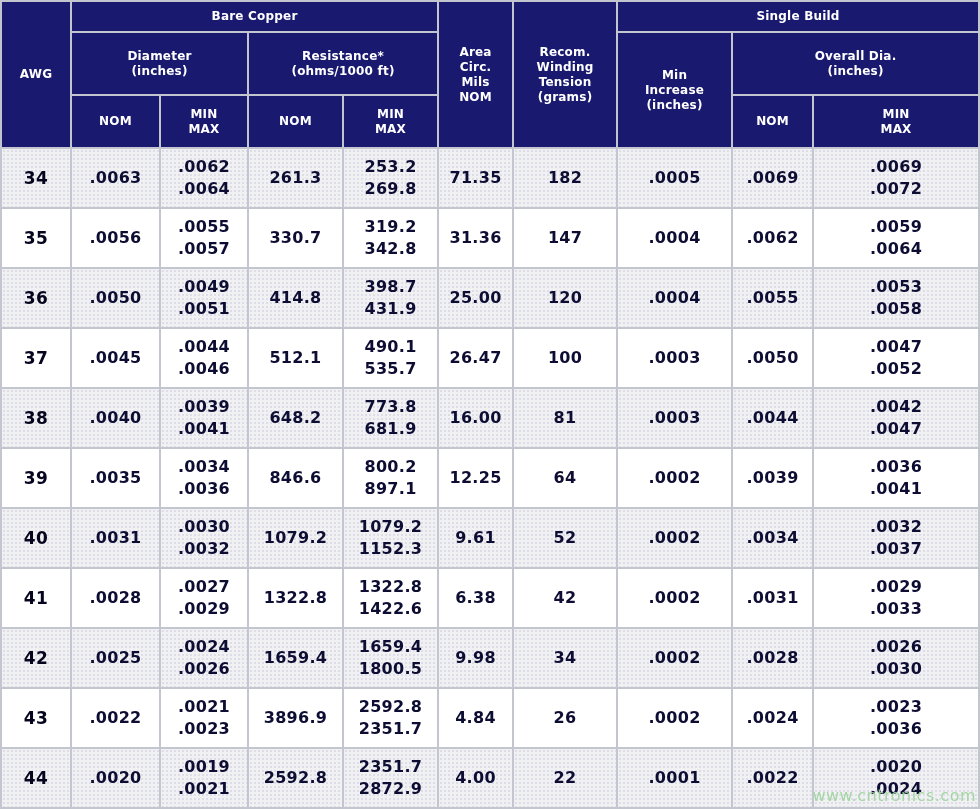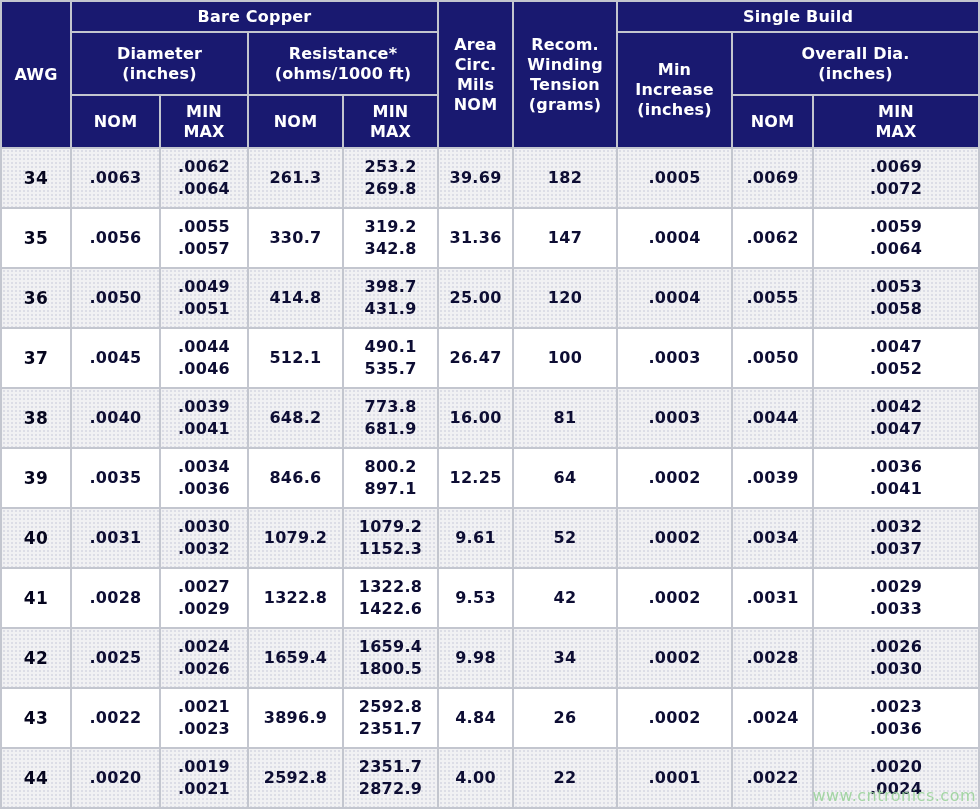--- a/index.html
+++ b/index.html
@@ -37,21 +37,21 @@
     border: 2px solid var(--grid_line);
     text-align: center;
     vertical-align: middle;
     white-space: pre-line;
     font-weight: bold;
     overflow: hidden;
   }
   table.wire-table th {
     background: var(--header_bg);
     color: var(--header_text);
-    font-size: 16px;
+    font-size: 12px;
     line-height: 1.25;
     letter-spacing: 0.2px;
   }
   tr.h1 { height: 31px; }
   tr.h2 { height: 63px; }
   tr.h3 { height: 53px; }
   th.awg-head { font-size: 17px; }
   th.small-head { font-size: 15px; }
   table.wire-table td {
     color: var(--data_text);
@@ -135,21 +135,21 @@
     </thead>
     <tbody>
         <tr class="shaded">
           <td class="awg">34</td>
           <td>.0063</td>
           <td>.0062
 .0064</td>
           <td>261.3</td>
           <td>253.2
 269.8</td>
-          <td>39.69</td>
+          <td>71.35</td>
           <td>182</td>
           <td>.0005</td>
           <td>.0069</td>
           <td>.0069
 .0072</td>
         </tr>
         <tr class="plain">
           <td class="awg">35</td>
           <td>.0056</td>
           <td>.0055
@@ -240,21 +240,21 @@
 .0037</td>
         </tr>
         <tr class="plain">
           <td class="awg">41</td>
           <td>.0028</td>
           <td>.0027
 .0029</td>
           <td>1322.8</td>
           <td>1322.8
 1422.6</td>
-          <td>9.53</td>
+          <td>6.38</td>
           <td>42</td>
           <td>.0002</td>
           <td>.0031</td>
           <td>.0029
 .0033</td>
         </tr>
         <tr class="shaded">
           <td class="awg">42</td>
           <td>.0025</td>
           <td>.0024

